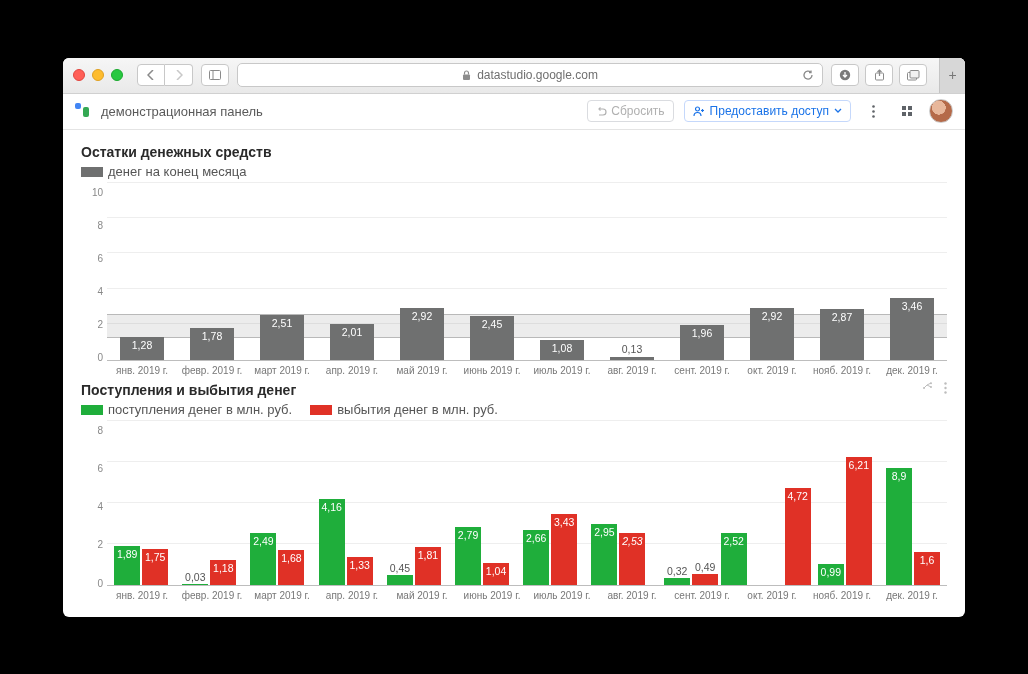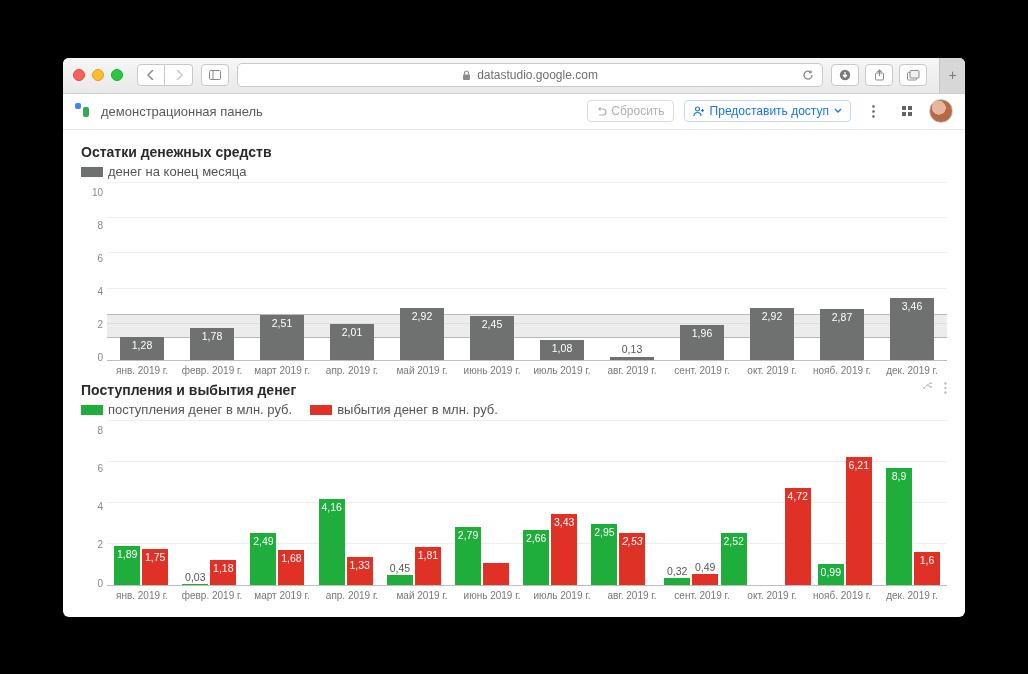--- a/index.html
+++ b/index.html
@@ -408,21 +408,21 @@
               </div>
               <div class="bar2 bg-red" style="height: 22.625%;">
                 <div class="val" style="top: 2px; color: rgb(255, 255, 255);">1,81</div>
               </div>
             </div>
             <div class="slot">
               <div class="bar2 bg-green" style="height: 34.875%;">
                 <div class="val" style="top: 2px; color: rgb(255, 255, 255);">2,79</div>
               </div>
               <div class="bar2 bg-red" style="height: 13%;">
-                <div class="val" style="top: 2px; color: rgb(255, 255, 255); margin-top: 44px;">1,04</div>
+                <div class="val" style="top: 2px; color: rgb(255, 255, 255);">1,04</div>
               </div>
             </div>
             <div class="slot">
               <div class="bar2 bg-green" style="height: 33.25%;">
                 <div class="val" style="top: 2px; color: rgb(255, 255, 255);">2,66</div>
               </div>
               <div class="bar2 bg-red" style="height: 42.875%;">
                 <div class="val" style="top: 2px; color: rgb(255, 255, 255);">3,43</div>
               </div>
             </div>

